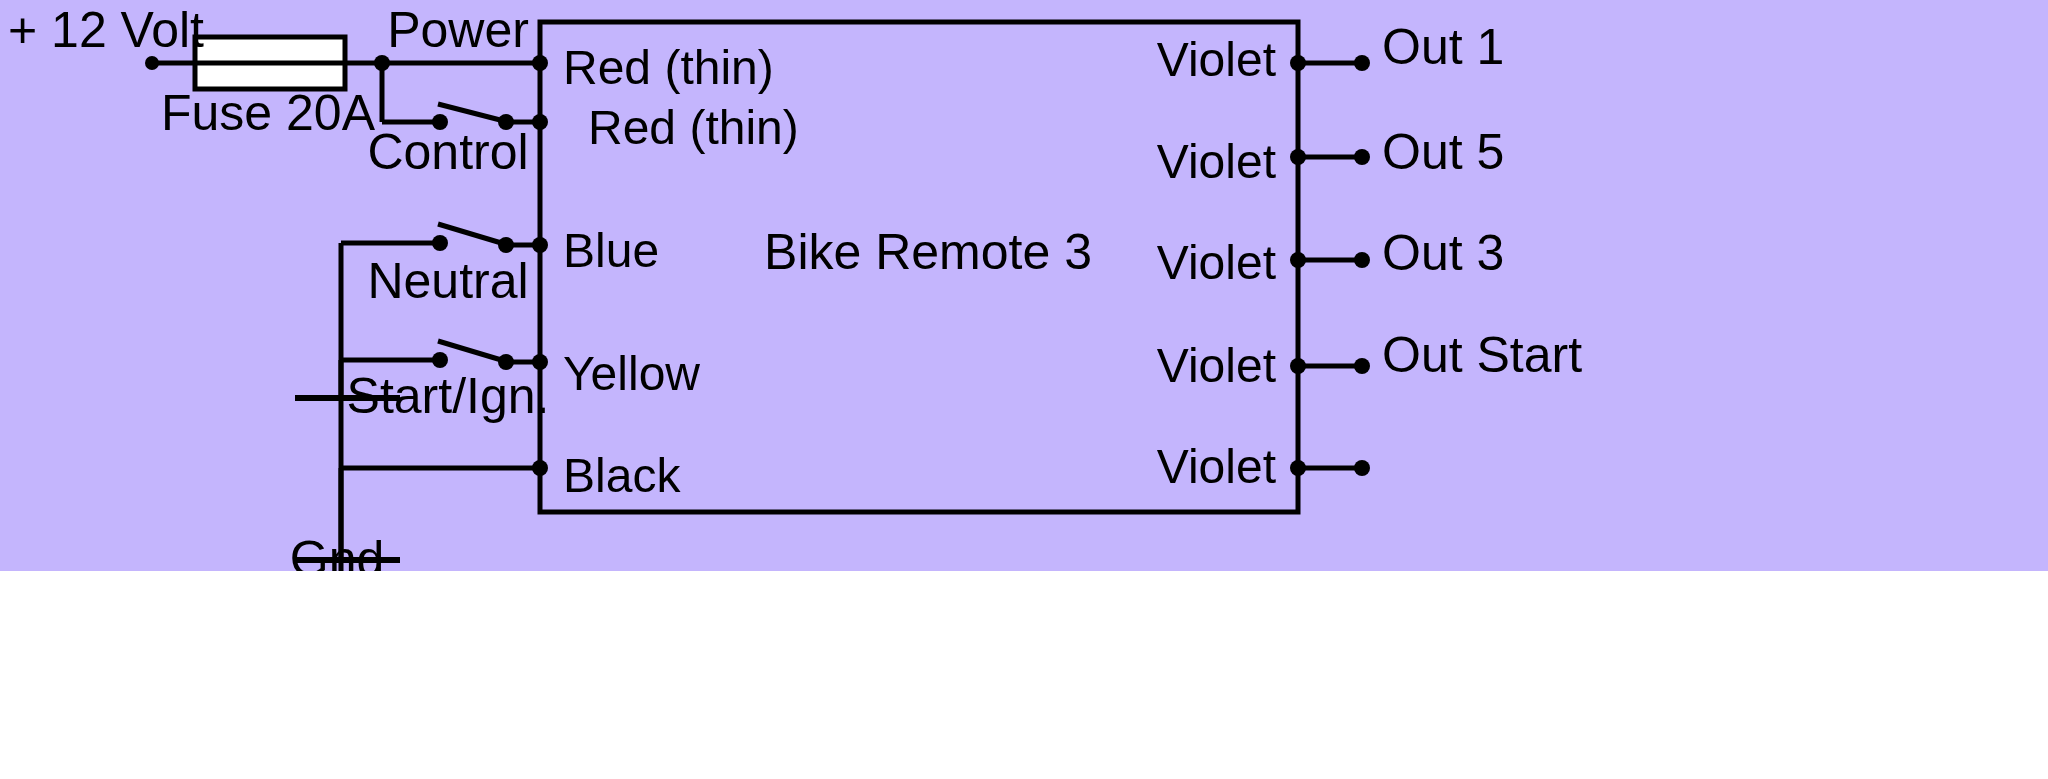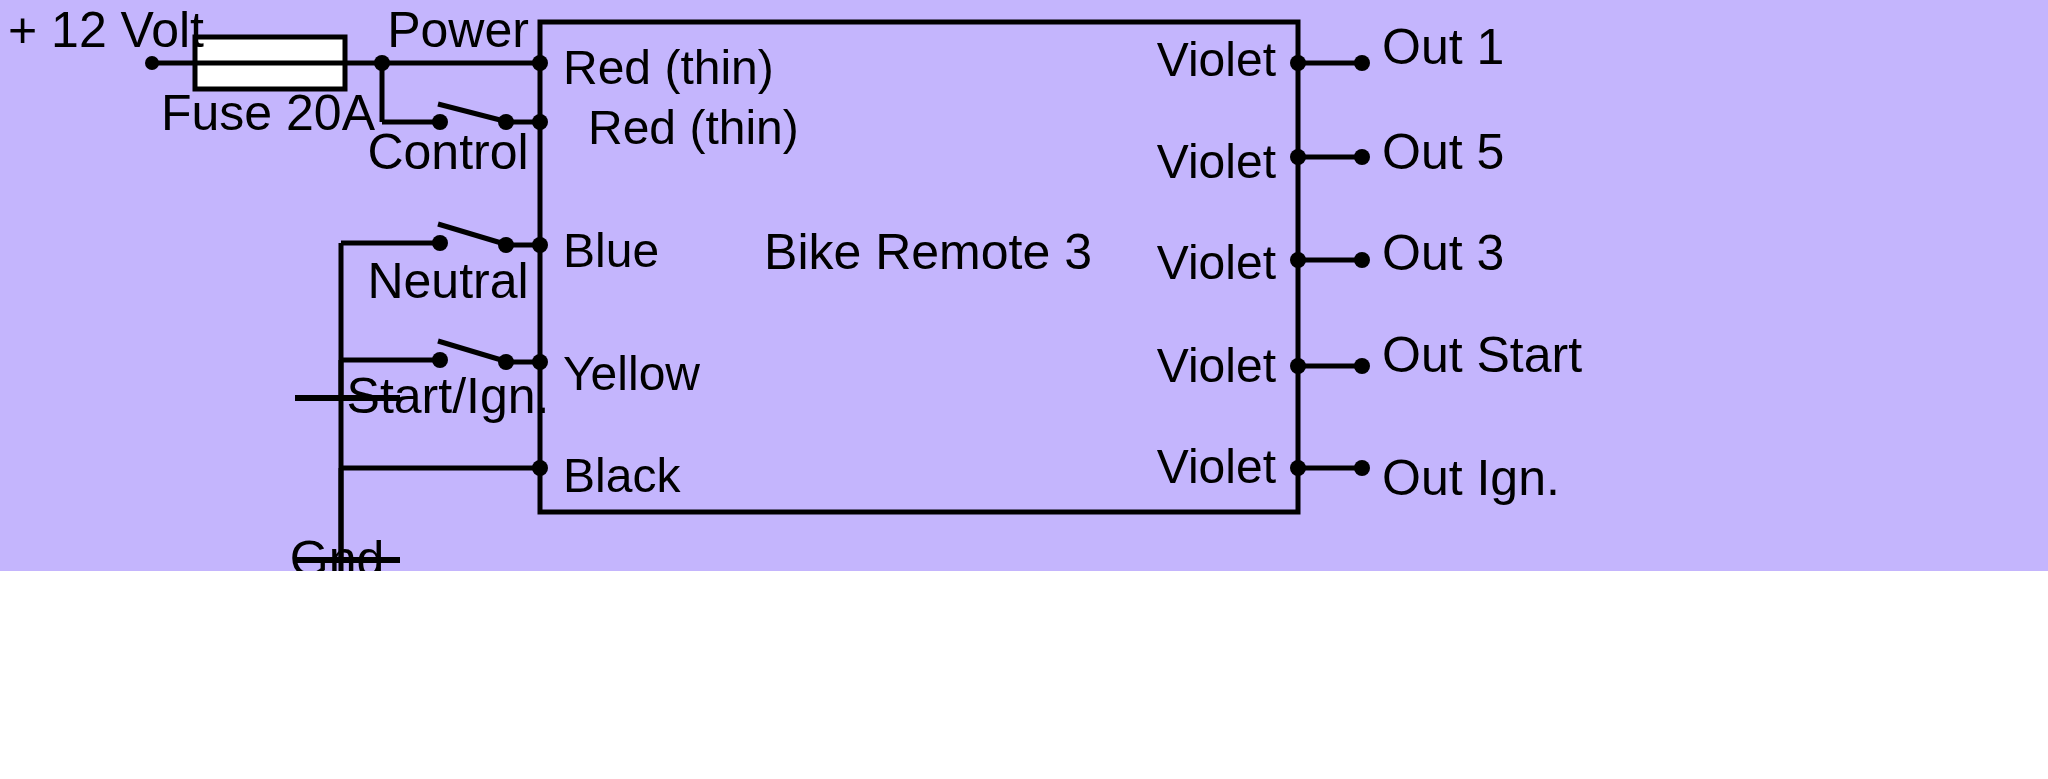--- a/index.html
+++ b/index.html
@@ -131,15 +131,14 @@
   <div class="lbl t-term anchor-r" style="left:1276px;top:60px;">Violet</div>
   <div class="lbl t-term anchor-r" style="left:1276px;top:162px;">Violet</div>
   <div class="lbl t-term anchor-r" style="left:1276px;top:263px;">Violet</div>
   <div class="lbl t-term anchor-r" style="left:1276px;top:366px;">Violet</div>
   <div class="lbl t-term anchor-r" style="left:1276px;top:467px;">Violet</div>
 
   <div class="lbl t-main anchor-l" style="left:1382px;top:47px;">Out 1</div>
   <div class="lbl t-main anchor-l" style="left:1382px;top:152px;">Out 5</div>
   <div class="lbl t-main anchor-l" style="left:1382px;top:253px;">Out 3</div>
   <div class="lbl t-main anchor-l" style="left:1382px;top:355px;">Out Start</div>
-  <div class="lbl t-main anchor-l" style="left:1382px;top:478px;">Out Ign.</div>
 
 </div>
 
 </body></html>

